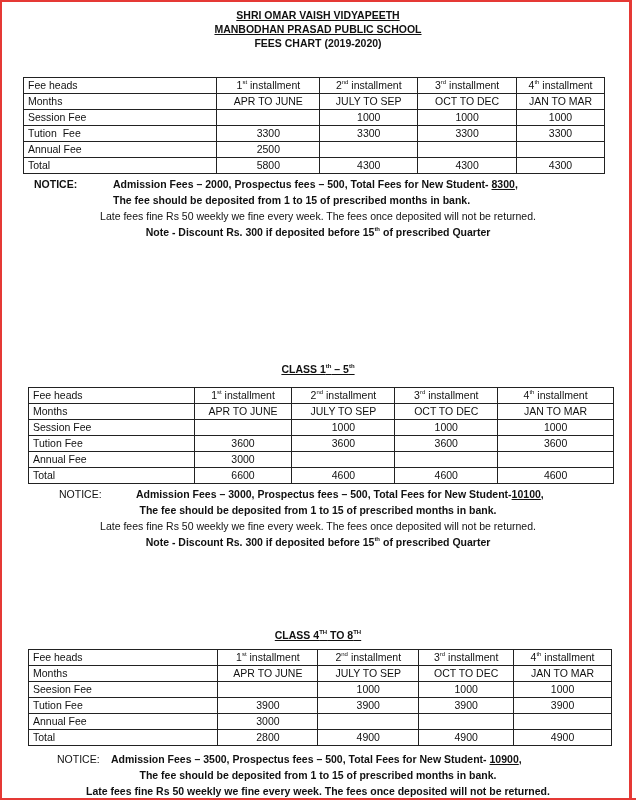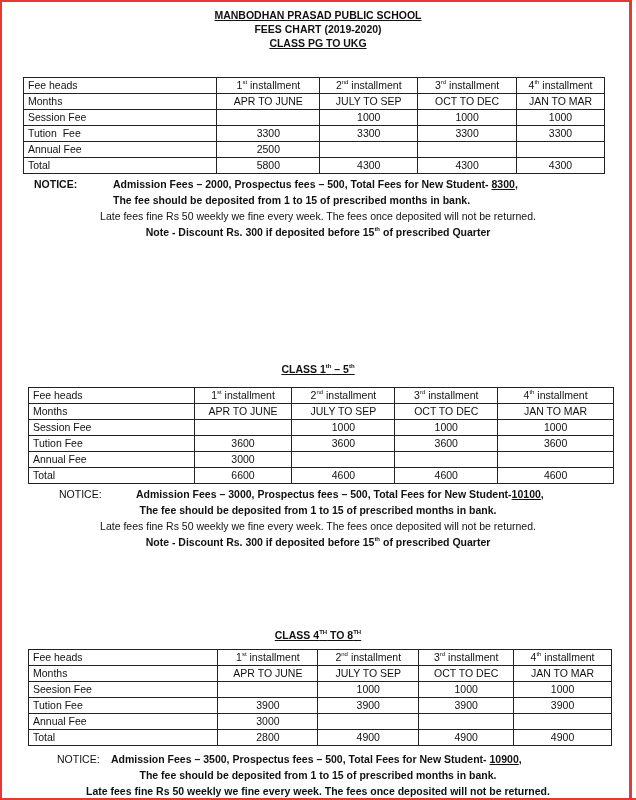--- a/index.html
+++ b/index.html
@@ -26,23 +26,23 @@
   .notice { position:absolute; font-size:10.5px; line-height:16px; }
   .notice .b { font-weight:bold; }
   .nl { position:absolute; white-space:nowrap; }
 </style>
 </head>
 <body>
 
 <div class="frame"></div>
 
 <div class="head" style="top:8px;">
+  <div class="u">SHRI OMAR VAISH VIDYAPEETH</div>
   <div class="u">MANBODHAN PRASAD PUBLIC SCHOOL</div>
   <div>FEES CHART (2019-2020)</div>
-  <div class="u">CLASS PG TO UKG</div>
 </div>
 
 <table class="fees" style="left:23px; top:77px; width:582px;">
   <colgroup>
       <col style="width:194px">
       <col style="width:103px">
       <col style="width:98px">
       <col style="width:99px">
       <col style="width:88px">
     </colgroup>

